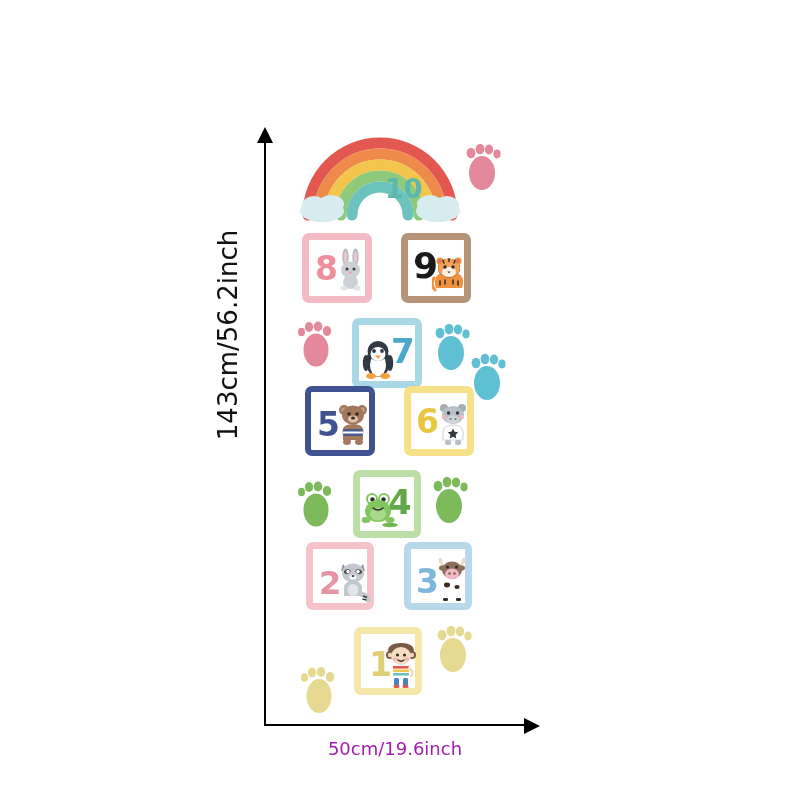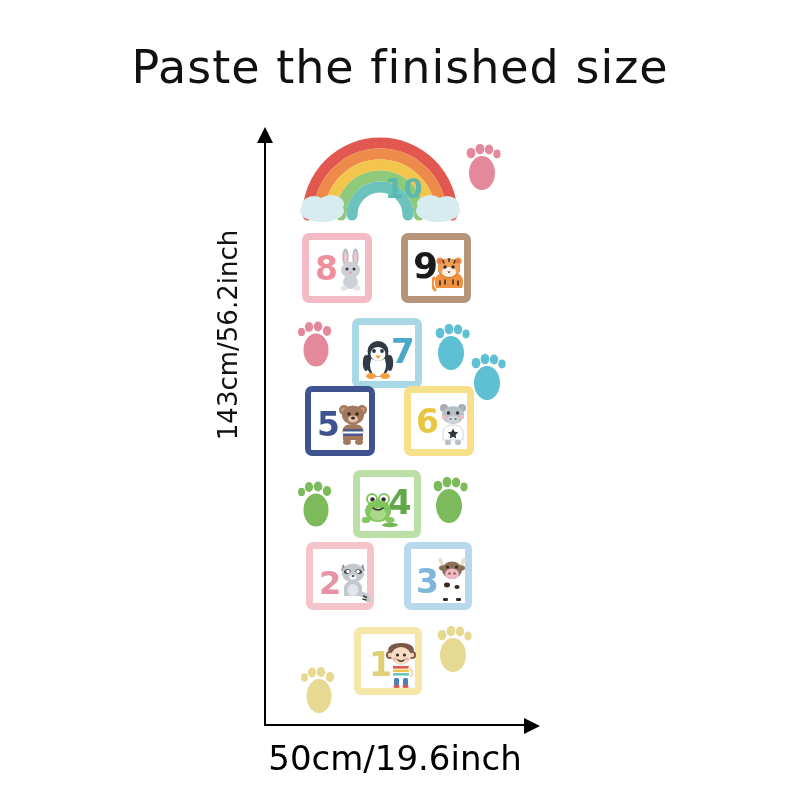--- a/index.html
+++ b/index.html
@@ -88,22 +88,22 @@
     color: #111111;
     white-space: nowrap;
   }
   .label-h {
     position: absolute;
     left: 250px;
     top: 738px;
     width: 290px;
     text-align: center;
     font-family: "DejaVu Sans", sans-serif;
-    font-size: 34px;
-    color: #000000;
+    font-size: 18px;
+    color: #a21caf;
     white-space: nowrap;
   }
 
   
   .tile {
     position: absolute;
     box-sizing: border-box;
     border-radius: 7px;
     background: #ffffff;
     border-style: solid;
@@ -131,21 +131,20 @@
     font-size: 27px;
     color: #5bb8ae;
     line-height: 1;
   }
 </style>
 </head>
 <body>
 
 <div id="stage">
 
-  <div class="title">Paste the finished size</div>
 
   <div class="rainbow-wrap" style="left:300px; top:135px; width:160px; height:90px;">
     <svg width="160" height="90" viewBox="0 0 160 90">
       <g fill="none" stroke-linecap="round">
         <path d="M8,80 A72,72 0 0 1 152,80" stroke="#e2574f" stroke-width="11"></path>
         <path d="M19,80 A61,61 0 0 1 141,80" stroke="#ef8b4a" stroke-width="11"></path>
         <path d="M30,80 A50,50 0 0 1 130,80" stroke="#f3c54d" stroke-width="11"></path>
         <path d="M41,80 A39,39 0 0 1 119,80" stroke="#8fc97a" stroke-width="11"></path>
         <path d="M52,80 A28,28 0 0 1 108,80" stroke="#6cc3bd" stroke-width="11"></path>
       </g>

